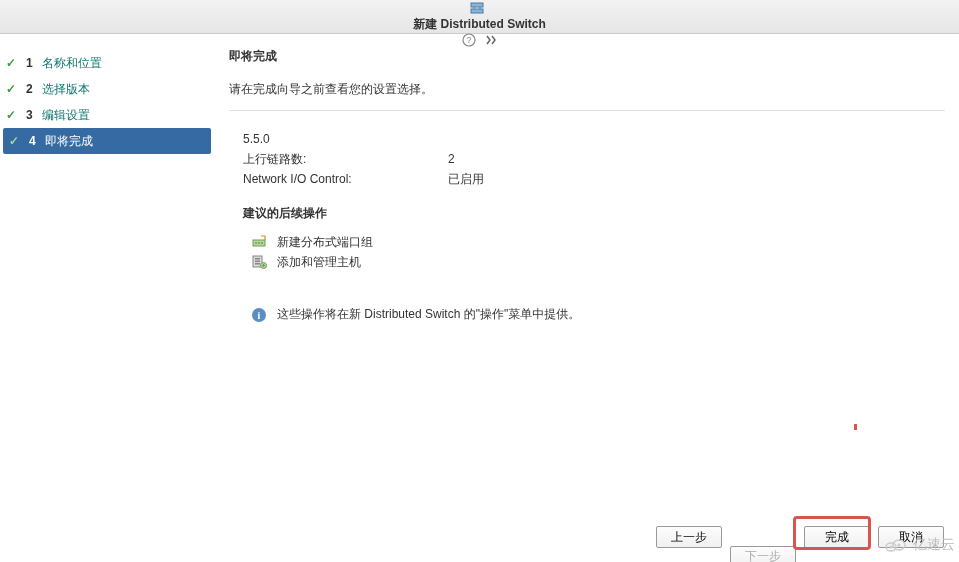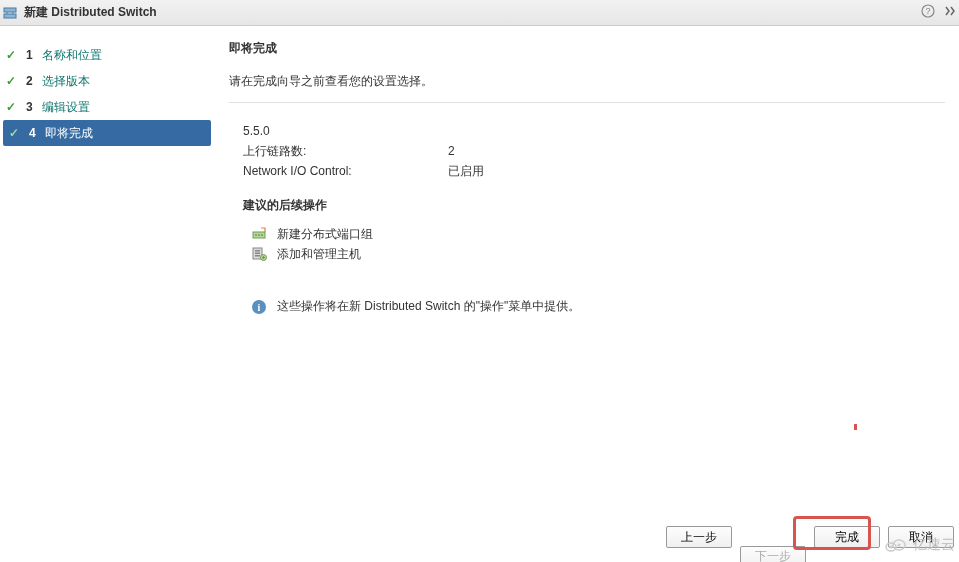--- a/index.html
+++ b/index.html
@@ -7,26 +7,27 @@
       font-family: Arial, "Microsoft YaHei", sans-serif;
       font-size: 12px;
       color: #333;
       background: #fff;
       width: 959px;
       height: 562px;
       overflow: hidden;
       position: relative;
     }
     .titlebar {
-      height: 26px;
+      height: 34px;
       background: linear-gradient(#f2f2f2, #e6e6e6);
       border-bottom: 1px solid #ccc;
       display: flex;
       align-items: center;
-      padding: 0 2px;
+      padding: 0 20px;
+      flex-direction: column;
     }
     .titlebar .title-icon {
       width: 16px; height: 16px;
       margin-right: 6px;
       display: inline-flex; align-items: center; justify-content: center;
     }
     .titlebar .title { font-weight: bold; flex: 1; }
     .titlebar .title-actions { display: flex; gap: 8px; align-items: center; }
     .titlebar .title-actions span { cursor: pointer; color: #666; }
     .body {
@@ -79,21 +80,21 @@
       padding-left: 22px; margin-top: 32px;
     }
     .info-row .sicon { width: 16px; height: 16px; display:inline-flex; align-items:center; justify-content:center; }
     .footer {
       position: absolute;
       bottom: 0; left: 0; right: 0;
       height: 50px;
       display: flex;
       align-items: center;
       justify-content: flex-end;
-      padding-right: 5px;
+      padding-right: 15px;
       gap: 8px;
     }
     .btn {
       min-width: 66px;
       height: 22px;
       border: 1px solid #999;
       background: linear-gradient(#fdfdfd,#f0f0f0);
       border-radius: 2px;
       cursor: pointer;
       font-size: 12px;

